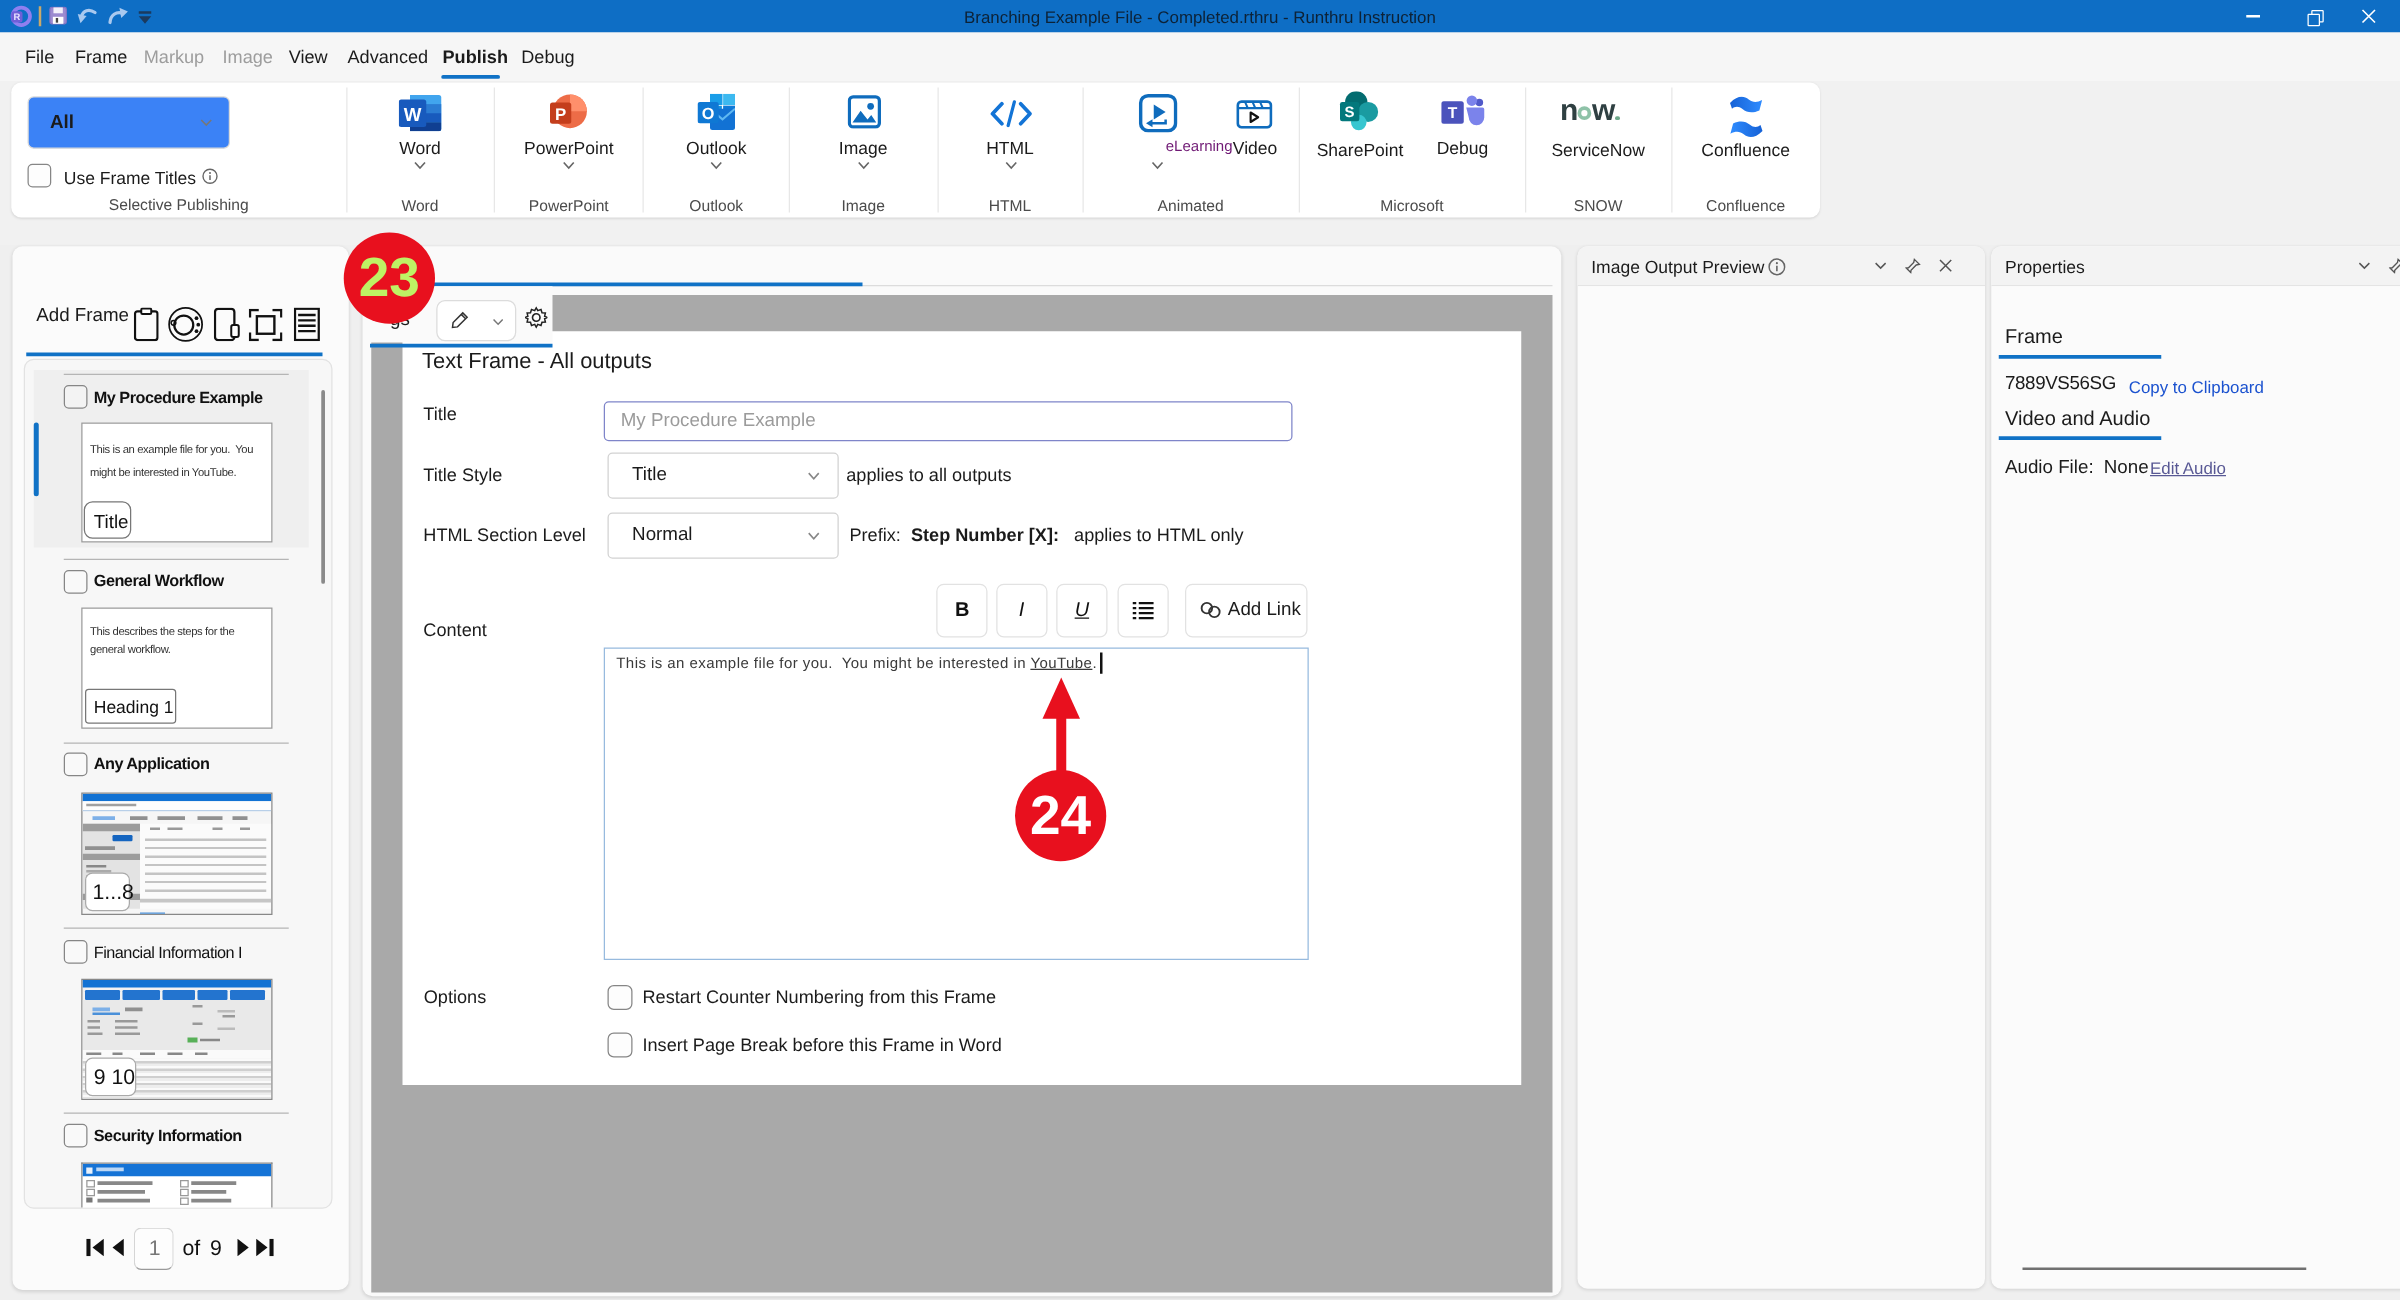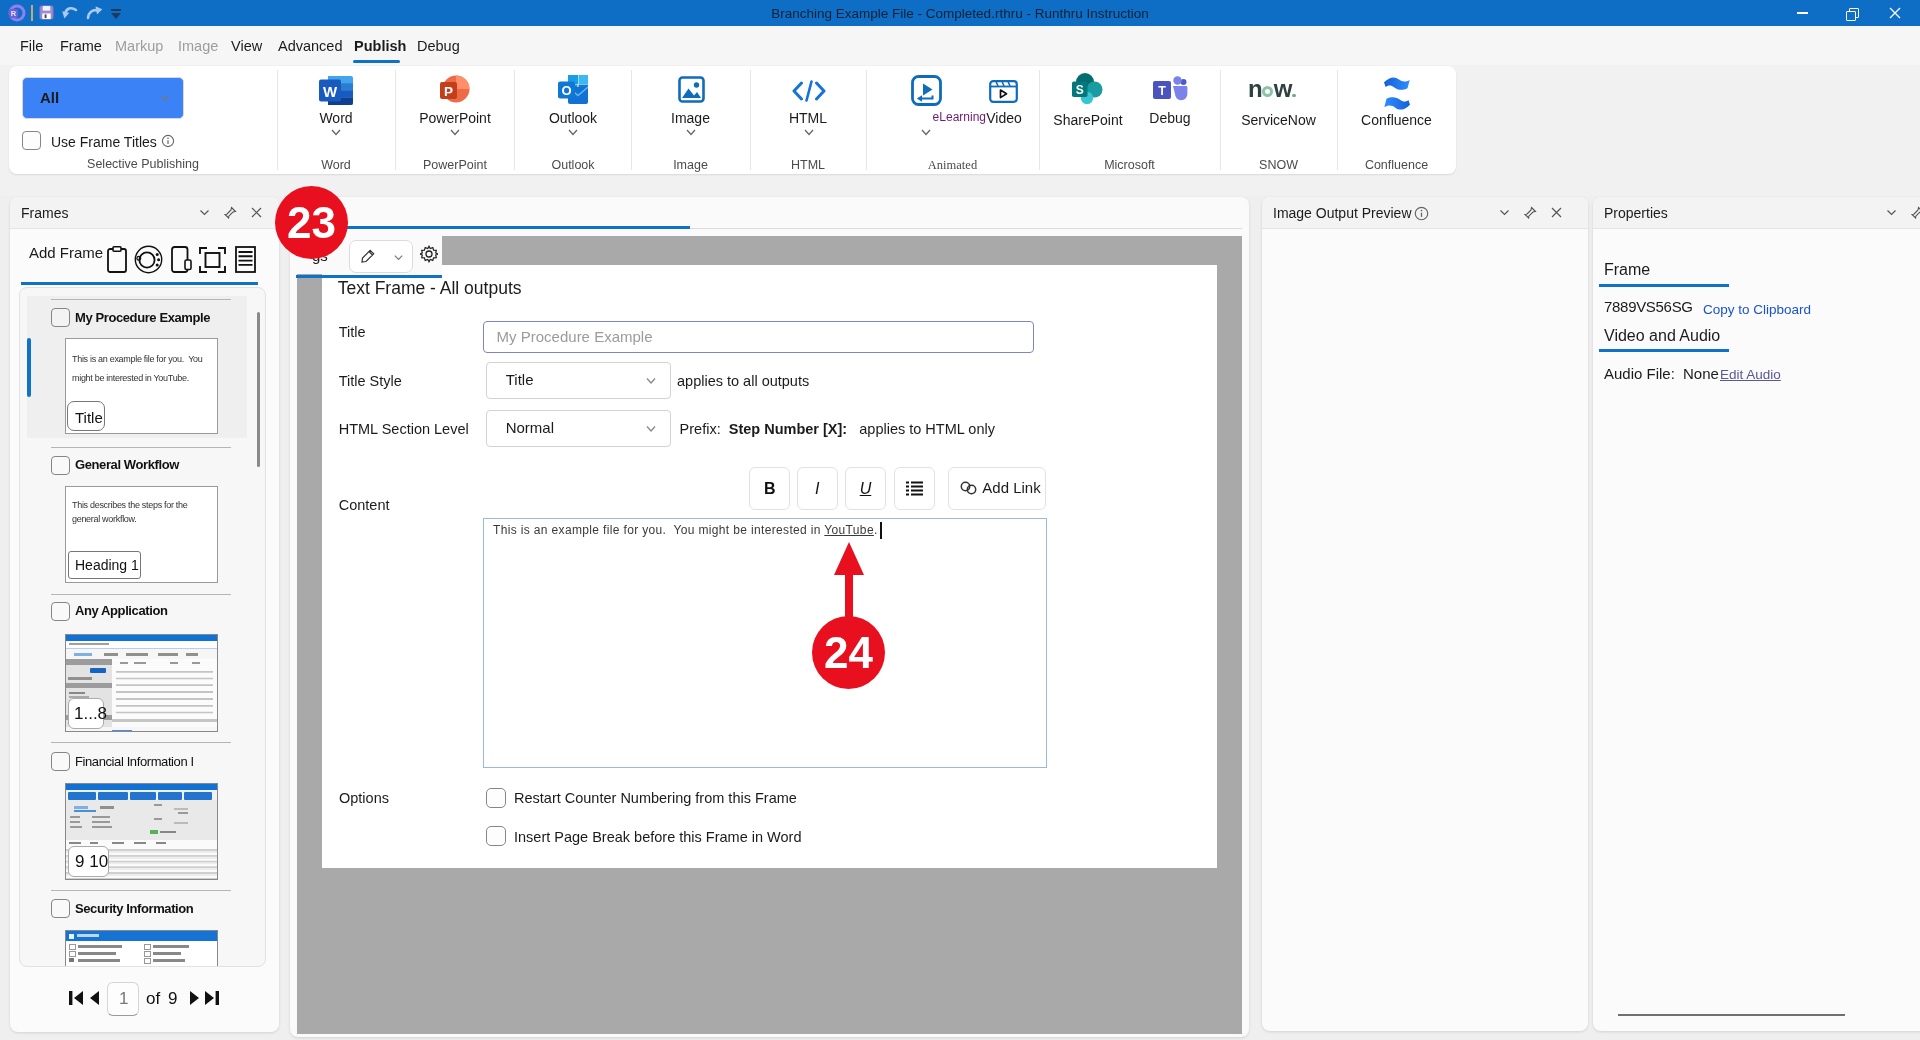--- a/index.html
+++ b/index.html
@@ -189,21 +189,21 @@
 
 <div class="abs" style="left:989px;top:80px;width:29px;height:23px;">
   <svg width="29" height="23" viewBox="0 0 29 23">
     <rect x="1.2" y="1.2" width="26.6" height="20.6" rx="3" fill="none" stroke="#0f6cbd" stroke-width="2.2"></rect>
     <path d="M2,6.5 H27" stroke="#0f6cbd" stroke-width="1.8"></path>
     <path d="M7,1.5 L9,6 M13,1.5 L15,6 M19,1.5 L21,6" stroke="#0f6cbd" stroke-width="1.6"></path>
     <path d="M11.5,10 L17.5,13.8 L11.5,17.6 Z" fill="none" stroke="#111" stroke-width="1.7" stroke-linejoin="round"></path>
   </svg>
 </div>
 <div class="abs" style="left:944px;top:110px;width:120px;text-align:center;font-size:14px;color:#1b1b1b;">Video</div>
-<div class="abs" style="left:866px;top:158px;width:173px;text-align:center;font-size:12.5px;color:#4b4b4b;font-family:Liberation Serif, serif;">Animated</div>
+<div class="abs" style="left:866px;top:158px;width:173px;text-align:center;font-size:12.5px;color:#4b4b4b;">Animated</div>
 
 <div class="abs" style="left:1071px;top:73px;width:33px;height:32px;">
   <svg width="33" height="32" viewBox="0 0 33 32">
     <circle cx="14" cy="9" r="9" fill="#036c70"></circle>
     <circle cx="23.5" cy="16.5" r="8" fill="#1a9ba1"></circle>
     <circle cx="16" cy="25" r="6.2" fill="#37c6d0"></circle>
     <rect x="1" y="8.5" width="15.5" height="15.5" rx="1.8" fill="#03787c"></rect>
     <text x="8.7" y="20.7" font-size="12" font-weight="bold" fill="#fff" text-anchor="middle">S</text>
   </svg>
 </div>
@@ -234,34 +234,20 @@
     </linearGradient>
       </defs>
     <path d="M3,9.5 C9,3.5 14,3.5 18,6.8 C21,9.2 24.5,9.5 28.7,7.2 L26.5,15.5 C21,18 16.5,17.3 13,14.4 C10,12 7,12.2 4.6,14.2 Z" fill="url(#cg)" transform="translate(0,-4.2)"></path>
     <path d="M3,9.5 C9,3.5 14,3.5 18,6.8 C21,9.2 24.5,9.5 28.7,7.2 L26.5,15.5 C21,18 16.5,17.3 13,14.4 C10,12 7,12.2 4.6,14.2 Z" fill="url(#cg)" transform="rotate(180 16 16.5) translate(0,-4.2)"></path>
   </svg>
 </div>
 <div class="abs" style="left:1337px;top:112px;width:119px;text-align:center;font-size:14px;color:#1b1b1b;">Confluence</div>
 <div class="abs" style="left:1337px;top:158px;width:119px;text-align:center;font-size:12.5px;color:#4b4b4b;">Confluence</div>
 
 <div class="panel abs" style="left:10px;top:197px;width:269px;height:835px;">
-  <div class="phead">
-    <span class="ptitle">Frames</span>
-    <div class="hicons" style="right:16px;">
-      <svg width="13" height="13" viewBox="0 0 13 13">
-          <path d="M2.5,4.5 L6.5,8.5 L10.5,4.5" fill="none" stroke="#555" stroke-width="1.2"></path>
-        </svg>
-      <svg width="13" height="13" viewBox="0 0 13 13">
-          <path d="M7.5,1.5 L11.5,5.5 L9,6 L6.8,8.2 L4.8,10.2 L4.6,12 L1,8.4 L2.8,8.2 L5,6 L7,4 Z" fill="none" stroke="#555" stroke-width="1.1"></path>
-        </svg>
-      <svg width="13" height="13" viewBox="0 0 13 13">
-          <path d="M2,2 L11,11 M11,2 L2,11" stroke="#555" stroke-width="1.2"></path>
-        </svg>
-    </div>
-  </div>
   <span class="abs" style="left:19px;top:47px;font-size:15px;color:#1b1b1b;">Add Frame</span>
   <div id="addframeicons">
     <svg class="abs" style="left:97px;top:49px;" width="20" height="27" viewBox="0 0 20 27">
       <rect x="1" y="3" width="18" height="23" rx="2" fill="none" stroke="#111" stroke-width="1.8"></rect>
       <rect x="6" y="0.8" width="8" height="4.4" rx="1" fill="#fff" stroke="#111" stroke-width="1.6"></rect>
     </svg>
     <svg class="abs" style="left:124px;top:48px;" width="29" height="29" viewBox="0 0 29 29">
       <circle cx="14.5" cy="14.5" r="13.2" fill="none" stroke="#111" stroke-width="1.4"></circle>
       <circle cx="13" cy="15" r="7.6" fill="none" stroke="#111" stroke-width="1.8"></circle>
       <circle cx="4.8" cy="13.2" r="1.9" fill="none" stroke="#111" stroke-width="1.2"></circle>
@@ -546,16 +532,16 @@
   <span class="abs" style="left:11px;top:101px;font-size:15px;color:#1b1b1b;letter-spacing:-0.3px;">7889VS56SG</span>
   <span class="abs" style="left:110px;top:104.5px;font-size:13.5px;color:#1b52cf;">Copy to Clipboard</span>
   <span class="abs" style="left:11px;top:130px;font-size:16px;color:#1b1b1b;">Video and Audio</span>
   <div class="abs blue" style="left:6px;top:152px;width:130px;height:3px;"></div>
   <span class="abs" style="left:11px;top:168px;font-size:15px;color:#1b1b1b;">Audio File:</span>
   <span class="abs" style="left:90px;top:168px;font-size:15px;color:#1b1b1b;">None</span>
   <span class="abs" style="left:127px;top:170px;font-size:13.5px;color:#585894;text-decoration:underline;">Edit Audio</span>
   <div class="abs" style="left:25px;top:817px;width:227px;height:2px;background:#707070;"></div>
 </div>
 
-<div class="abs" style="left:275px;top:186px;width:73px;height:73px;border-radius:50%;background:#e8101e;color:#ffffff;font-weight:bold;font-size:44px;text-align:center;line-height:73px;">23</div>
+<div class="abs" style="left:275px;top:186px;width:73px;height:73px;border-radius:50%;background:#e8101e;color:#bef264;font-weight:bold;font-size:44px;text-align:center;line-height:73px;">23</div>
 <div class="abs" style="left:812px;top:616px;width:73px;height:73px;border-radius:50%;background:#e8101e;color:#fff;font-weight:bold;font-size:44px;text-align:center;line-height:73px;">24</div>
 <div class="abs" style="left:845px;top:572px;width:8px;height:48px;background:#e8101e;"></div>
 <div class="abs" style="left:834px;top:542px;width:0;height:0;border-left:15px solid transparent;border-right:15px solid transparent;border-bottom:33px solid #e8101e;"></div>
 
 </body></html>

